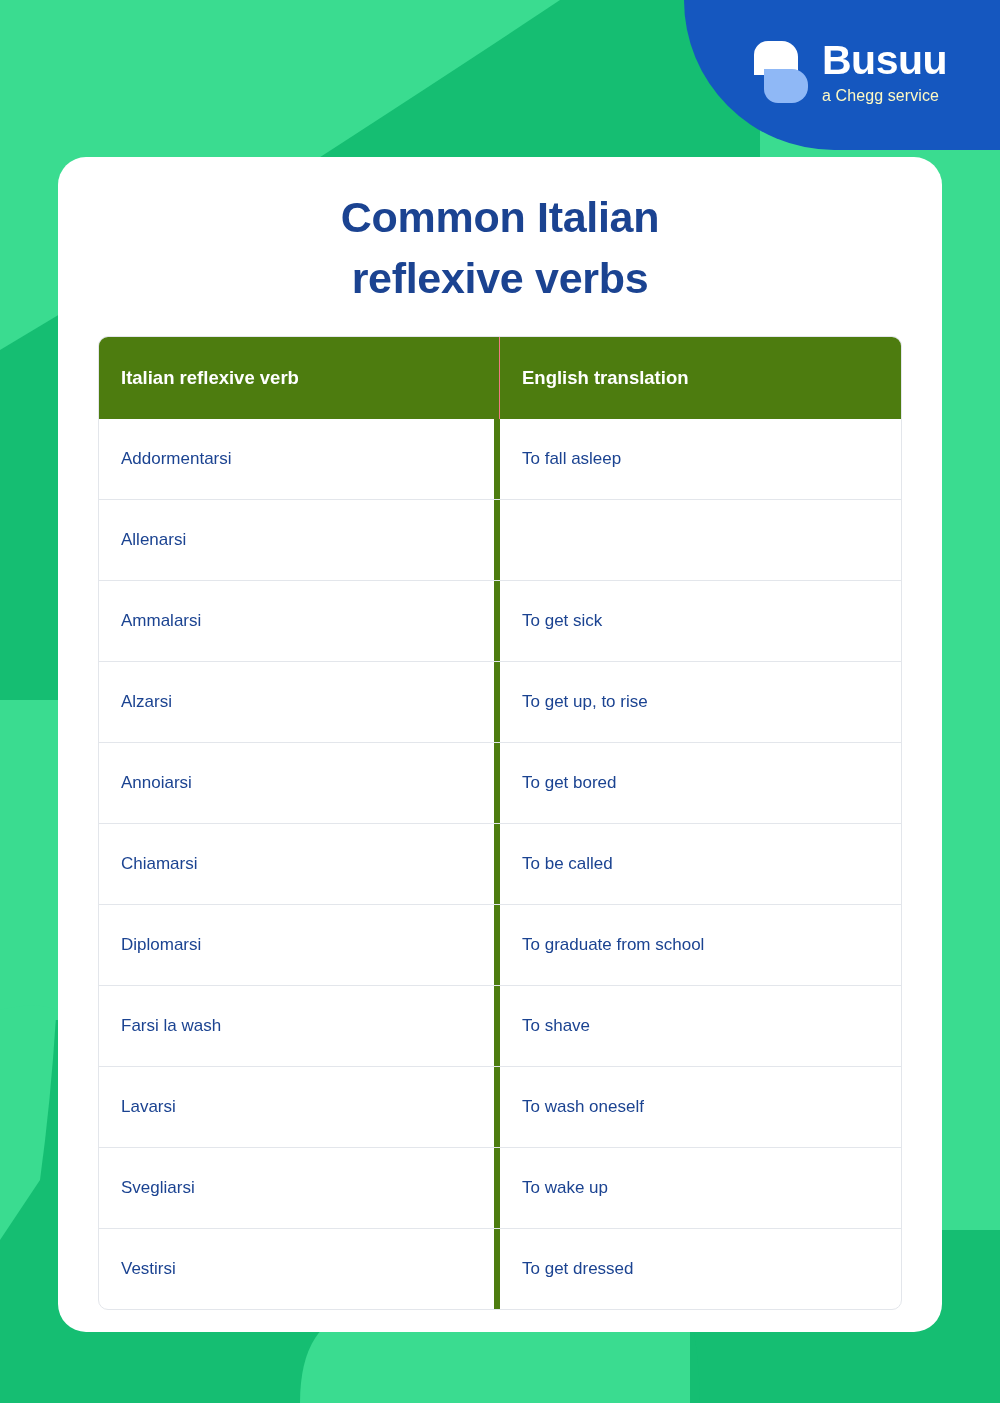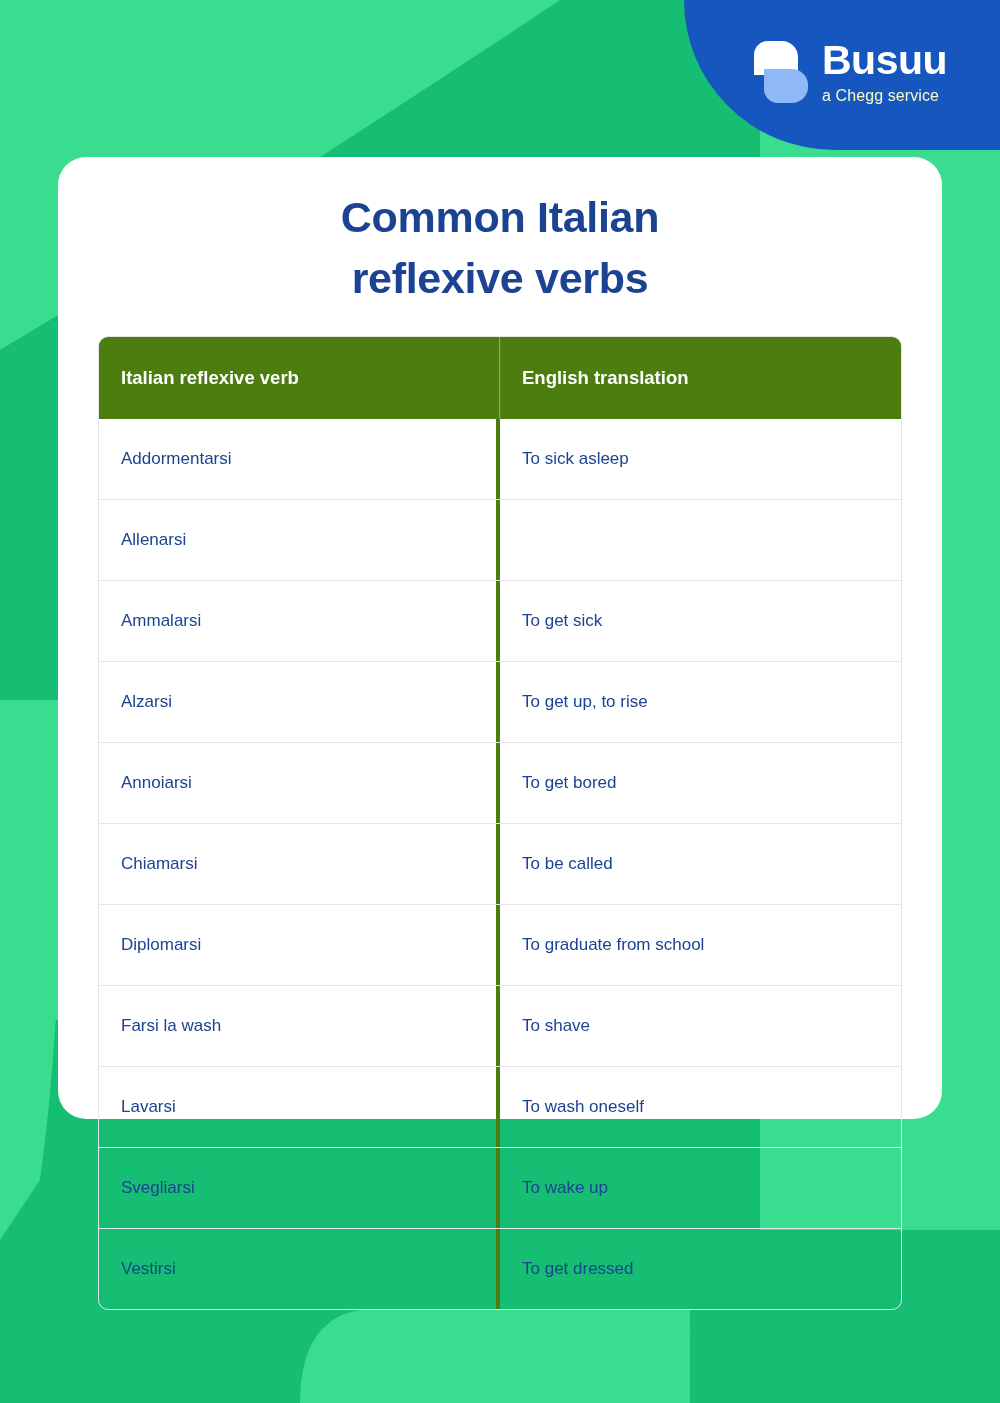--- a/index.html
+++ b/index.html
@@ -91,21 +91,21 @@
     margin-top: 7px;
     letter-spacing: 0.1px;
   }
 
   
   .card {
     position: absolute;
     left: 58px;
     top: 157px;
     width: 884px;
-    height: 962px;
+    height: 1175px;
     background: #ffffff;
     border-radius: 28px;
     box-sizing: border-box;
   }
 
   .card-title {
     text-align: center;
     color: #1B4391;
     font-size: 43px;
     font-weight: bold;
@@ -148,21 +148,21 @@
     display: flex;
     align-items: center;
     padding: 0 22px;
     height: 80px;
     color: #1B4391;
     font-size: 17px;
   }
   .tcell.c1 {
     width: 401px;
     flex: 0 0 401px;
-    border-right: 4px solid #4d7c0f;
+    border-right: 6px solid #4d7c0f;
   }
   .tcell.c2 {
     flex: 1 1 auto;
   }
 </style>
 </head>
 <body>
 
 <div id="page">
 
@@ -205,21 +205,21 @@
     </div>
 
     <div class="table">
       <div class="trow thead">
         <div class="tcell c1">Italian reflexive verb</div>
         <div class="tcell c2">English translation</div>
       </div>
       <div id="table-body">
           <div class="trow">
             <div class="tcell c1">Addormentarsi</div>
-            <div class="tcell c2">To sick asleep</div>
+            <div class="tcell c2">To fall asleep</div>
           </div>
           <div class="trow">
             <div class="tcell c1">Allenarsi</div>
           </div>
           <div class="trow">
             <div class="tcell c1">Ammalarsi</div>
             <div class="tcell c2">To get sick</div>
           </div>
           <div class="trow">
             <div class="tcell c1">Alzarsi</div>

